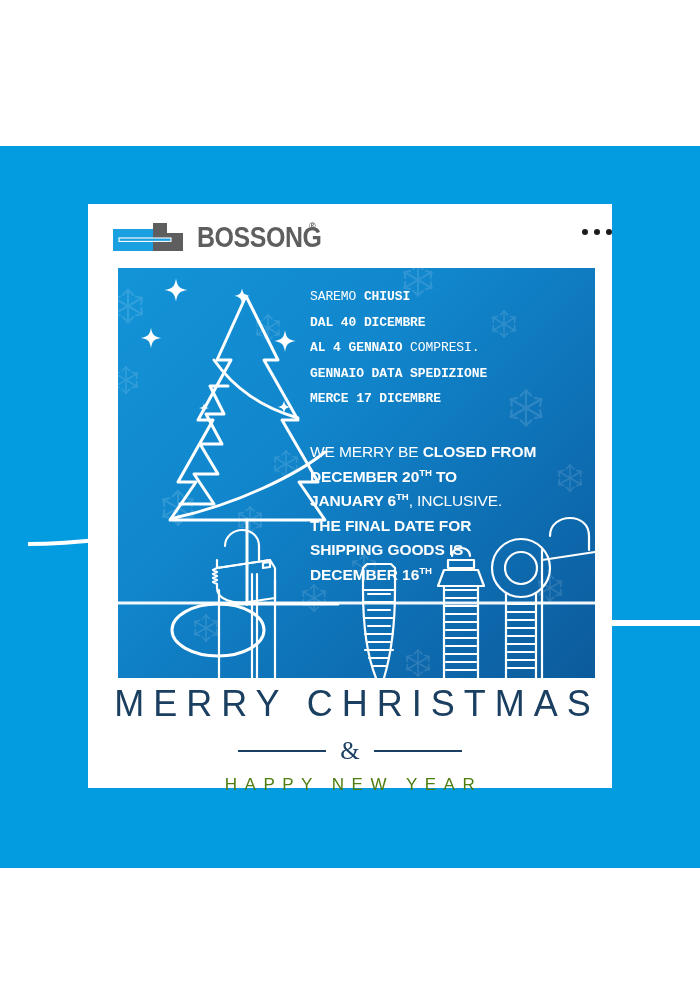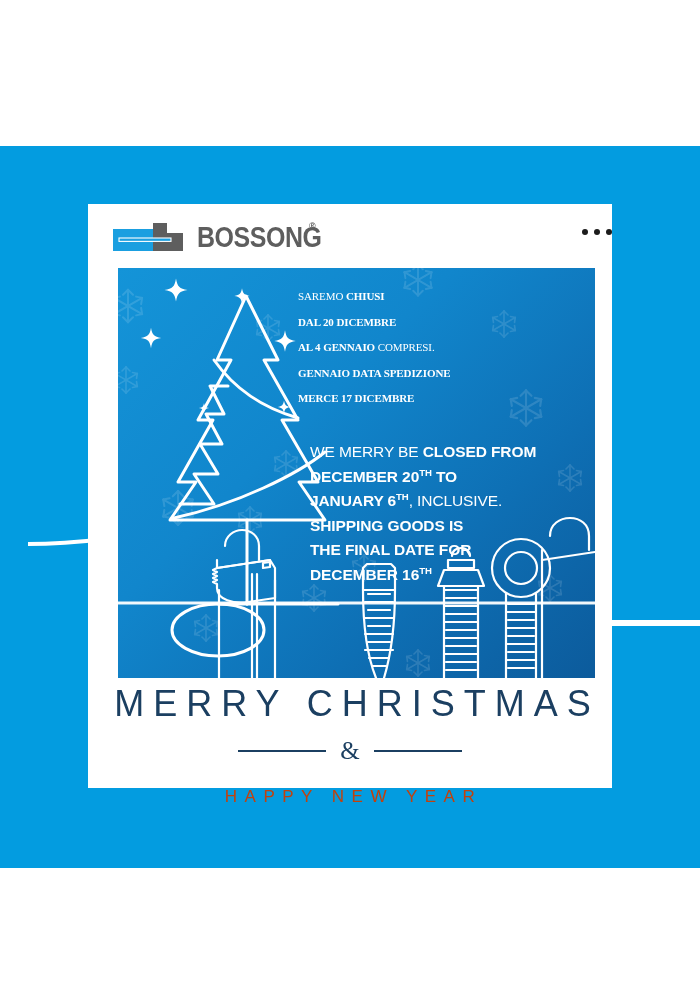--- a/index.html
+++ b/index.html
@@ -63,24 +63,24 @@
   
   .panel{
     position:absolute;left:30px;top:64px;width:477px;height:410px;
     background:linear-gradient(135deg,#1494d8 0%,#1186cc 38%,#0e6fb4 70%,#0c5b9c 100%);
     overflow:hidden;
   }
   .panel svg{position:absolute;left:0;top:0;width:477px;height:410px;}
 
   
   .msg{
-    position:absolute;left:180px;top:16px;width:285px;
+    position:absolute;left:192px;top:16px;width:285px;
     color:#ffffff;
-    font-family:Liberation Serif, serif;
-    font-size:11px;line-height:25.5px;
+    font-family:Liberation Mono, monospace;
+    font-size:13px;line-height:25.5px;
     letter-spacing:-0.1px;
   }
   .msg .b{font-weight:bold;}
   .msg-en{
     position:absolute;left:192px;top:172px;width:285px;
     color:#ffffff;
     font-family:"Liberation Sans", sans-serif;
     font-size:15.5px;line-height:24.5px;
     letter-spacing:-0.1px;
   }
@@ -102,23 +102,23 @@
   .greet-div{
     display:flex;align-items:center;justify-content:center;
     gap:14px;margin-top:12px;
   }
   .greet-div .rule{display:block;width:88px;height:2px;background:#1b3f61;}
   .greet-amp{
     font-family:"Liberation Serif", serif;
     font-size:25px;color:#1b3f61;line-height:25px;
   }
   .greet-sub{
-    margin-top:24px;
-    font-family:"Liberation Sans", sans-serif;
-    font-size:17px;letter-spacing:7.5px;color:#c2410c;
+    margin-top:12px;
+    font-family:"Liberation Sans", sans-serif;
+    font-size:17px;letter-spacing:7.5px;color:#4d7c0f;
     padding-left:7px;
   }
 </style>
 </head>
 <body>
 
 <div class="stage">
 
   <div class="cyan-bg"></div>
 
@@ -269,32 +269,32 @@
           <path d="M424,292 L424,410"></path>
           <path d="M477,284 L477,410" opacity="0"></path>
           <path d="M452,286 L452,410 M457,286 L457,410" opacity="0"></path>
         </g>
 
         <path d="M0,335 L477,335" stroke="#ffffff" stroke-width="3" opacity="0.95" fill="none"></path>
       </svg>
 
       <div class="msg">
         <div><span>SAREMO </span><span class="b">CHIUSI</span></div>
-        <div class="b">DAL 20 DICEMBRE</div>
+        <div class="b">DAL 40 DICEMBRE</div>
         <div><span class="b">AL 4 GENNAIO</span><span> COMPRESI.</span></div>
         <div class="b">GENNAIO DATA SPEDIZIONE</div>
         <div class="b">MERCE 17 DICEMBRE</div>
       </div>
 
       <div class="msg-en">
         <div><span>WE MERRY BE </span><span class="b">CLOSED FROM</span></div>
         <div><span class="b">DECEMBER 20</span><sup>TH</sup><span class="b"> TO</span></div>
         <div><span class="b">JANUARY 6</span><sup>TH</sup><span>, INCLUSIVE.</span></div>
+        <div class="b">THE FINAL DATE FOR</div>
         <div class="b">SHIPPING GOODS IS</div>
-        <div class="b">THE FINAL DATE FOR</div>
         <div><span class="b">DECEMBER 16</span><sup>TH</sup></div>
       </div>
     </div>
 
     <div class="greet">
       <div class="greet-main">MERRY CHRISTMAS</div>
       <div class="greet-div">
         <span class="rule"></span>
         <span class="greet-amp">&amp;</span>
         <span class="rule"></span>

